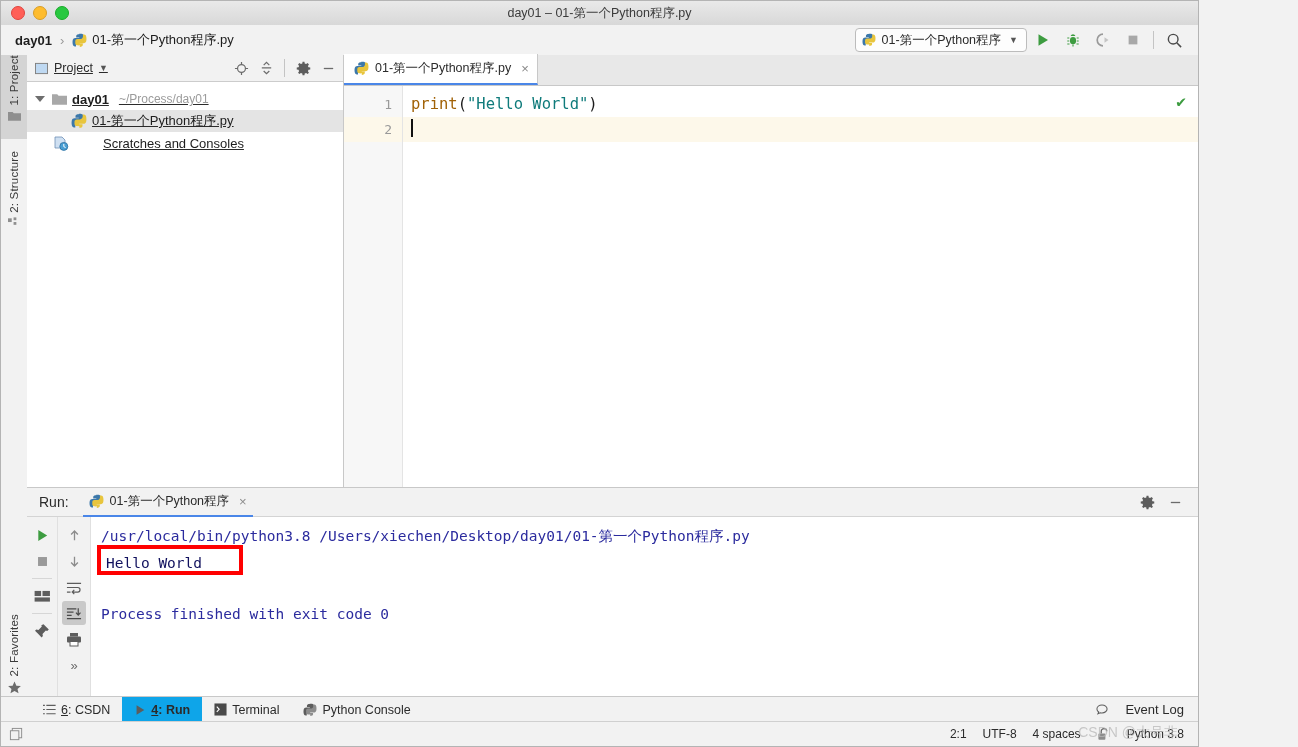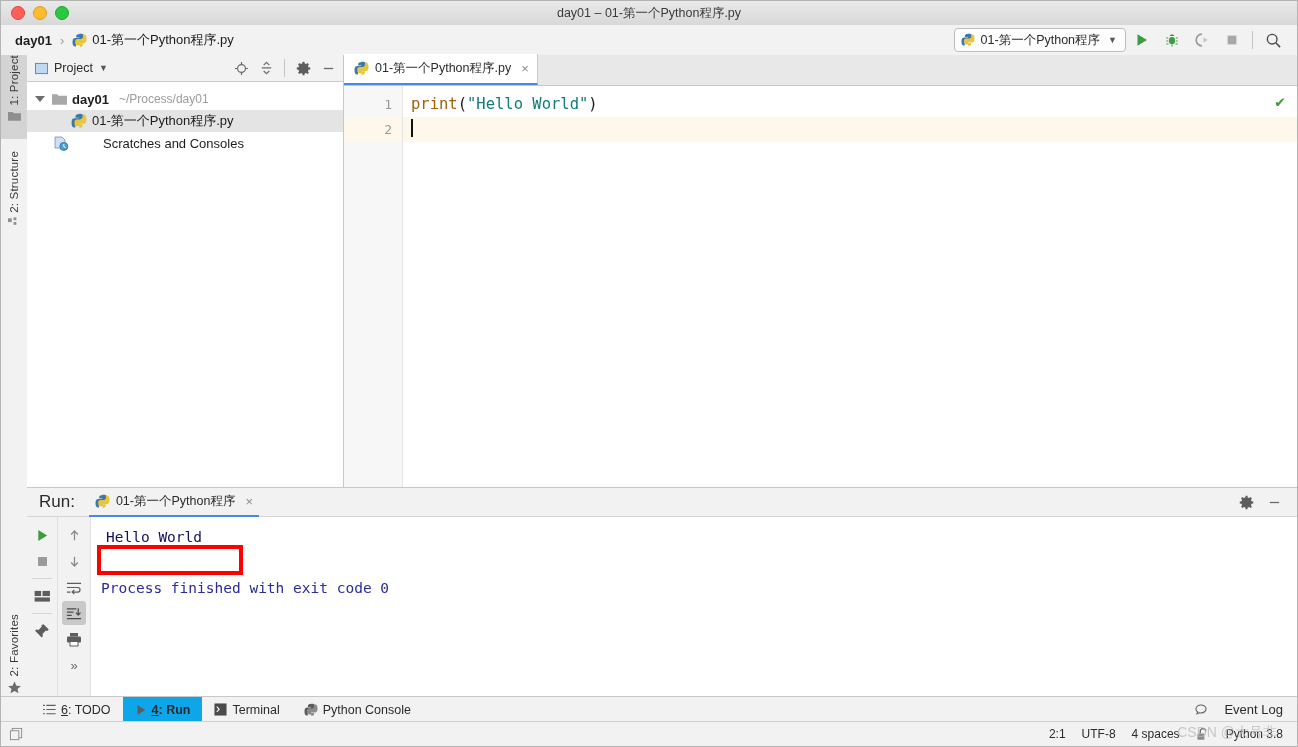--- a/index.html
+++ b/index.html
@@ -3,21 +3,21 @@
 <meta charset="utf-8">
 <style>
   html,body{margin:0;padding:0;}
   body{
     width:1298px;height:747px;overflow:hidden;
     font-family:"Liberation Sans",sans-serif;
     font-size:13px;color:#2b2b2b;
     background:#f2f2f2;
     -webkit-font-smoothing:antialiased;
   }
-  #app{position:relative;width:1298px;height:747px;box-sizing:border-box;
+  #app{position:relative;width:1199px;height:747px;box-sizing:border-box;
        border:1px solid #b4b4b4;background:#f2f2f2;overflow:hidden;}
 
   
   .titlebar{position:absolute;left:0;top:0;width:100%;height:24px;
     background:linear-gradient(#e9e9e9,#d8d8d8);
     border-bottom:1px solid #b6b6b6;display:flex;align-items:center;}
   .lights{display:flex;gap:8px;padding-left:10px;}
   .light{width:12px;height:12px;border-radius:50%;}
   .l-close{background:#ff5f57;border:1px solid #e0443e;}
   .l-min{background:#febc2e;border:1px solid #d89d26;}
@@ -50,21 +50,21 @@
   .vtab{position:absolute;left:0;width:26px;
     display:flex;flex-direction:column;align-items:center;}
   .vlabel{writing-mode:vertical-rl;transform:rotate(180deg);
     font-size:11.5px;color:#3a3a3a;white-space:nowrap;letter-spacing:.2px;}
   .vtab.active{background:#d4d4d4;}
   .vtab .vicon{margin-top:4px;}
 
   
   .project{position:absolute;left:26px;top:54px;width:316px;height:432px;
     background:#ffffff;border-right:1px solid #c8c8c8;
-    border-bottom:1px solid #c8c8c8;}
+    border-bottom:1px solid #c8c8c8;text-decoration:underline;}
   .proj-head{height:26px;background:#f2f2f2;border-bottom:1px solid #ccc;
     display:flex;align-items:center;padding:0 4px 0 8px;}
   .proj-title{display:flex;align-items:center;gap:6px;font-size:12.5px;}
   .proj-head .caret{font-size:9px;color:#555;}
   .proj-icons{margin-left:auto;display:flex;align-items:center;gap:3px;}
   .pic{width:22px;height:22px;display:flex;align-items:center;justify-content:center;}
 
   .tree{padding-top:6px;font-size:13px;}
   .trow{height:22px;display:flex;align-items:center;padding-left:6px;gap:5px;}
   .trow.selected{background:#e4e4e4;}
@@ -105,21 +105,21 @@
   .pn{color:#1c1c1c;}
   .caret-bar{display:inline-block;width:2px;height:18px;background:#111;
     vertical-align:-3px;}
   .check-ok{position:absolute;right:12px;top:6px;font-size:16px;color:#3d9c40;}
 
   
   .runwin{position:absolute;left:26px;top:487px;right:0;height:211px;
     background:#ffffff;}
   .run-head{height:28px;background:#f2f2f2;border-bottom:1px solid #d4d4d4;
     display:flex;align-items:center;padding-left:12px;}
-  .run-label{font-size:17px;color:#2b2b2b;margin-right:14px;}
+  .run-label{font-size:14px;color:#2b2b2b;margin-right:14px;}
   .run-tab{display:flex;align-items:center;gap:6px;height:27px;padding:0 6px;
     border-bottom:2px solid #4a86e8;font-size:12.5px;}
   .run-tab .close{color:#8c8c8c;font-size:13px;margin-left:4px;}
   .run-head-right{margin-left:auto;display:flex;align-items:center;
     gap:6px;padding-right:12px;}
 
   .run-body{display:flex;height:183px;}
   .run-tools{width:30px;background:#f2f2f2;border-right:1px solid #e0e0e0;
     display:flex;flex-direction:column;align-items:center;padding-top:6px;gap:2px;}
   .run-tools2{width:32px;background:#f2f2f2;border-right:1px solid #e0e0e0;
@@ -449,38 +449,39 @@
           <svg width="16" height="15" viewBox="0 0 16 15">
             <rect x="4" y="1" width="8" height="3.5" fill="#5d5d5d"></rect>
             <rect x="1" y="4.5" width="14" height="6" rx="1" fill="#5d5d5d"></rect>
             <rect x="4" y="9.5" width="8" height="4.5" fill="#ffffff" stroke="#5d5d5d"></rect>
           </svg>
         </div>
         <div class="rbtn" style="font-size:13px;color:#6b6b6b;">»</div>
       </div>
 
       <div class="console">
+        <div class="coline">/usr/local/bin/python3.8 /Users/xiechen/Desktop/day01/01-第一个Python程序.py</div>
         <div class="coline"><span class="hlbox">Hello World</span></div>
         <div class="coline"> </div>
         <div class="coline">Process finished with exit code 0</div>
       </div>
     </div>
   </div>
 
   <div class="redbox"></div>
 
   <div class="bottombar">
     <div style="width:30px;"></div>
     <div class="btab">
       <span>
         <svg width="13" height="12" viewBox="0 0 14 12">
           <path d="M0 1h2M0 5.5h2M0 10h2M3.6 1h10M3.6 5.5h10M3.6 10h10" stroke="#5d5d5d" stroke-width="1.2"></path>
         </svg>
       </span>
-      <span><u>6</u><span>: TODO</span></span>
+      <span><u>6</u><span>: CSDN</span></span>
     </div>
     <div class="btab active">
       <span>
         <svg width="12" height="12" viewBox="0 0 14 14">
             <path d="M3 1.5 12 7l-9 5.5z" fill="#5d5d5d"></path>
           </svg>
       </span>
       <span><u>4</u><span>: Run</span></span>
     </div>
     <div class="btab">

